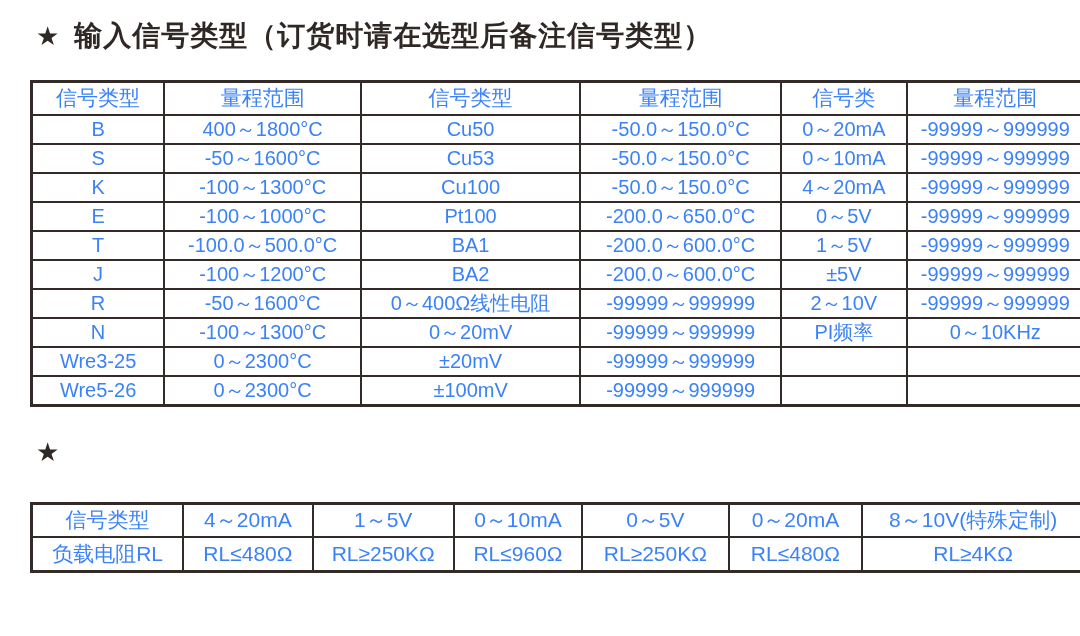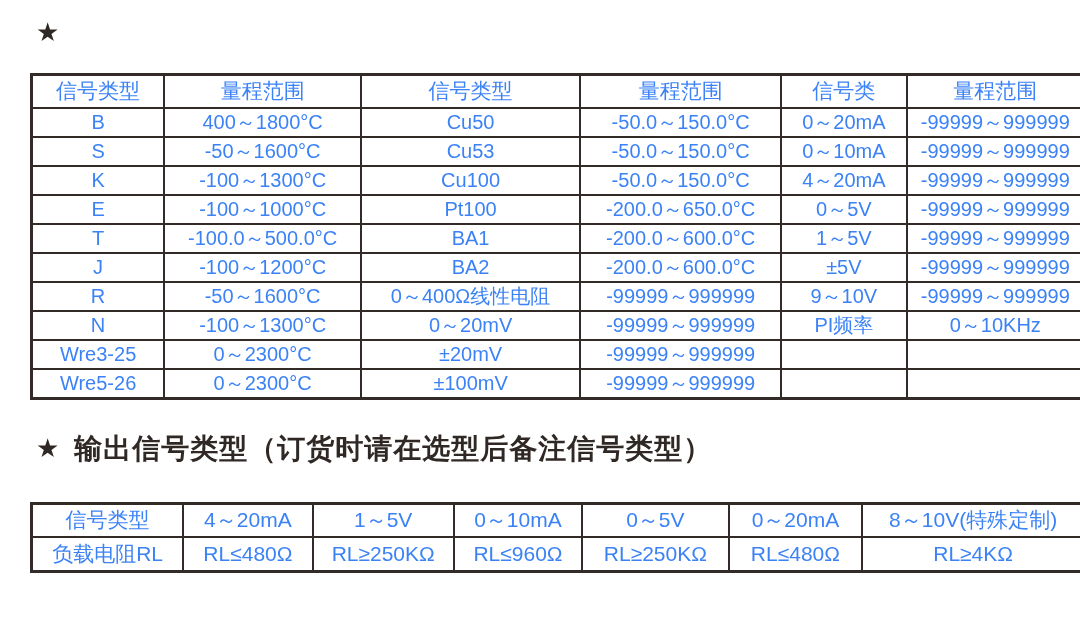--- a/index.html
+++ b/index.html
@@ -60,20 +60,21 @@
   }
   .output-table th { font-weight: 500; }
 </style>
 </head>
 <body>
 
 <div class="page">
 
   <div class="section-title title-input">
     <span class="star">★</span>
+    <span>输入信号类型（订货时请在选型后备注信号类型）</span>
   </div>
 
   <table class="tbl input-table">
     <colgroup>
       <col style="width:12.6%">
         <col style="width:18.7%">
         <col style="width:20.8%">
       <col style="width:19.1%">
         <col style="width:11.9%">
         <col style="width:16.9%">
@@ -135,21 +136,21 @@
         <td>BA2</td>
         <td>-200.0～600.0°C</td>
         <td>±5V</td>
         <td>-99999～999999</td>
       </tr>
       <tr>
         <td>R</td>
         <td>-50～1600°C</td>
         <td>0～400Ω线性电阻</td>
         <td>-99999～999999</td>
-        <td>9～10V</td>
+        <td>2～10V</td>
         <td>-99999～999999</td>
       </tr>
       <tr>
         <td>N</td>
         <td>-100～1300°C</td>
         <td>0～20mV</td>
         <td>-99999～999999</td>
         <td>PI频率</td>
         <td>0～10KHz</td>
       </tr>
@@ -167,21 +168,20 @@
         <td>±100mV</td>
         <td>-99999～999999</td>
         <td></td>
         <td></td>
       </tr>
     </tbody>
   </table>
 
   <div class="section-title title-output">
     <span class="star">★</span>
-    <span>输出信号类型（订货时请在选型后备注信号类型）</span>
   </div>
 
   <table class="tbl output-table">
     <colgroup>
       <col style="width:14.4%">
         <col style="width:12.3%">
         <col style="width:13.4%">
       <col style="width:12.2%">
         <col style="width:13.9%">
         <col style="width:12.7%">

